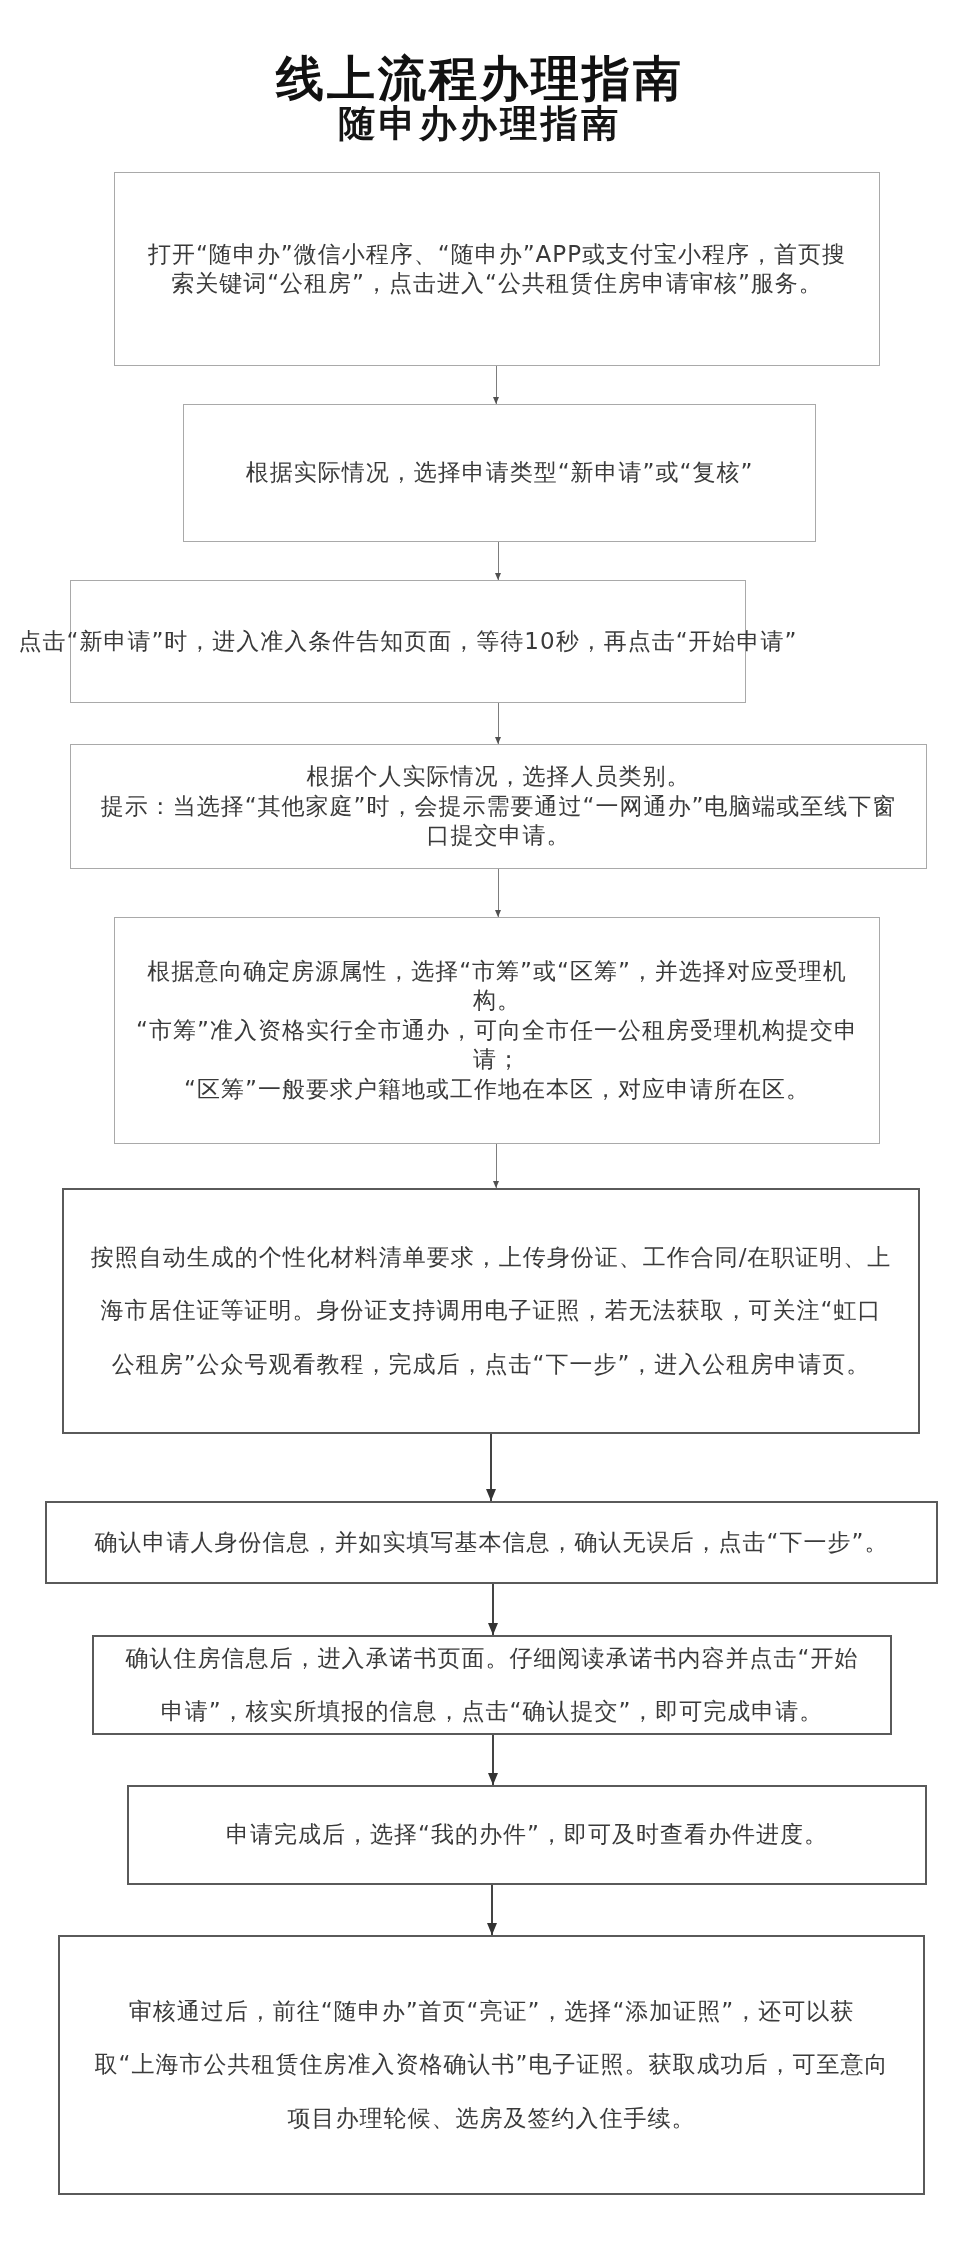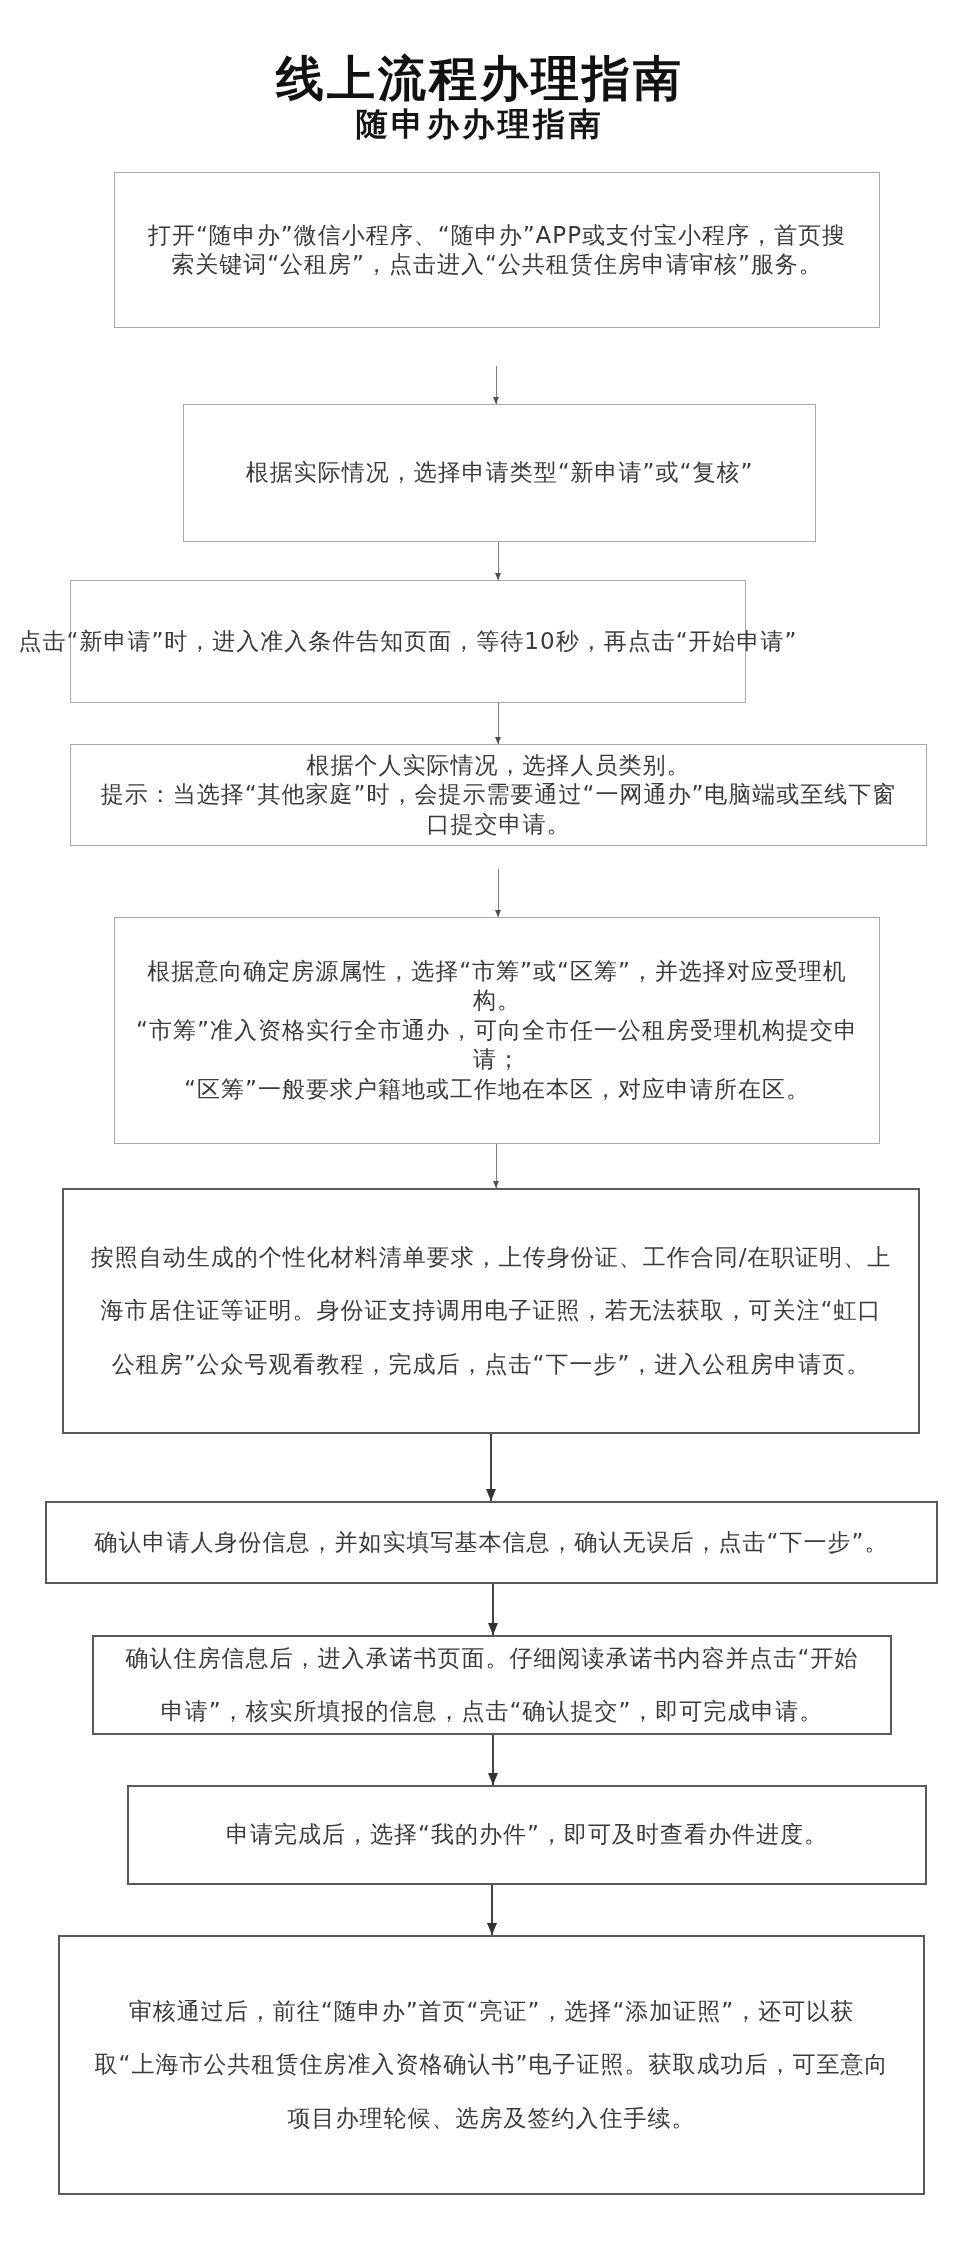--- a/index.html
+++ b/index.html
@@ -26,21 +26,21 @@
       font-weight: bold;
       letter-spacing: 3px;
       color: #111111;
     }
     .subtitle {
       position: absolute;
       left: 0;
       width: 960px;
       top: 106px;
       text-align: center;
-      font-size: 32px;
+      font-size: 37px;
       line-height: 36px;
       font-weight: 600;
       letter-spacing: 3.5px;
       color: #151515;
     }
     .box {
       position: absolute;
       box-sizing: border-box;
       background: #ffffff;
       display: flex;
@@ -82,21 +82,21 @@
       border-right: 5px solid transparent;
       border-top: 12px solid #333333;
     }
   </style>
 </head>
 <body>
 
 <div class="title">线上流程办理指南</div>
 <div class="subtitle">随申办办理指南</div>
 
-<div class="box light" style="left:114px; top:172px; width:766px; height:156px;">
+<div class="box light" style="left:114px; top:172px; width:766px; height:194px;">
   <div class="line">打开“随申办”微信小程序、“随申办”APP或支付宝小程序，首页搜</div>
   <div class="line">索关键词“公租房”，点击进入“公共租赁住房申请审核”服务。</div>
 </div>
 <div class="arrow light" style="left:496px; top:366px; height:38px;">
     <span class="head"></span>
   </div>
 
 <div class="box light" style="left:183px; top:404px; width:633px; height:138px;">
   <div class="line">根据实际情况，选择申请类型“新申请”或“复核”</div>
 </div>
@@ -104,21 +104,21 @@
     <span class="head"></span>
   </div>
 
 <div class="box light" style="left:70px; top:580px; width:676px; height:123px;">
   <div class="line">点击“新申请”时，进入准入条件告知页面，等待10秒，再点击“开始申请”</div>
 </div>
 <div class="arrow light" style="left:498px; top:703px; height:41px;">
     <span class="head"></span>
   </div>
 
-<div class="box light" style="left:70px; top:744px; width:857px; height:102px;">
+<div class="box light" style="left:70px; top:744px; width:857px; height:125px;">
   <div class="line">根据个人实际情况，选择人员类别。</div>
   <div class="line">提示：当选择“其他家庭”时，会提示需要通过“一网通办”电脑端或至线下窗</div>
   <div class="line">口提交申请。</div>
 </div>
 <div class="arrow light" style="left:498px; top:869px; height:48px;">
     <span class="head"></span>
   </div>
 
 <div class="box light" style="left:114px; top:917px; width:766px; height:227px;">
   <div class="line">根据意向确定房源属性，选择“市筹”或“区筹”，并选择对应受理机</div>

